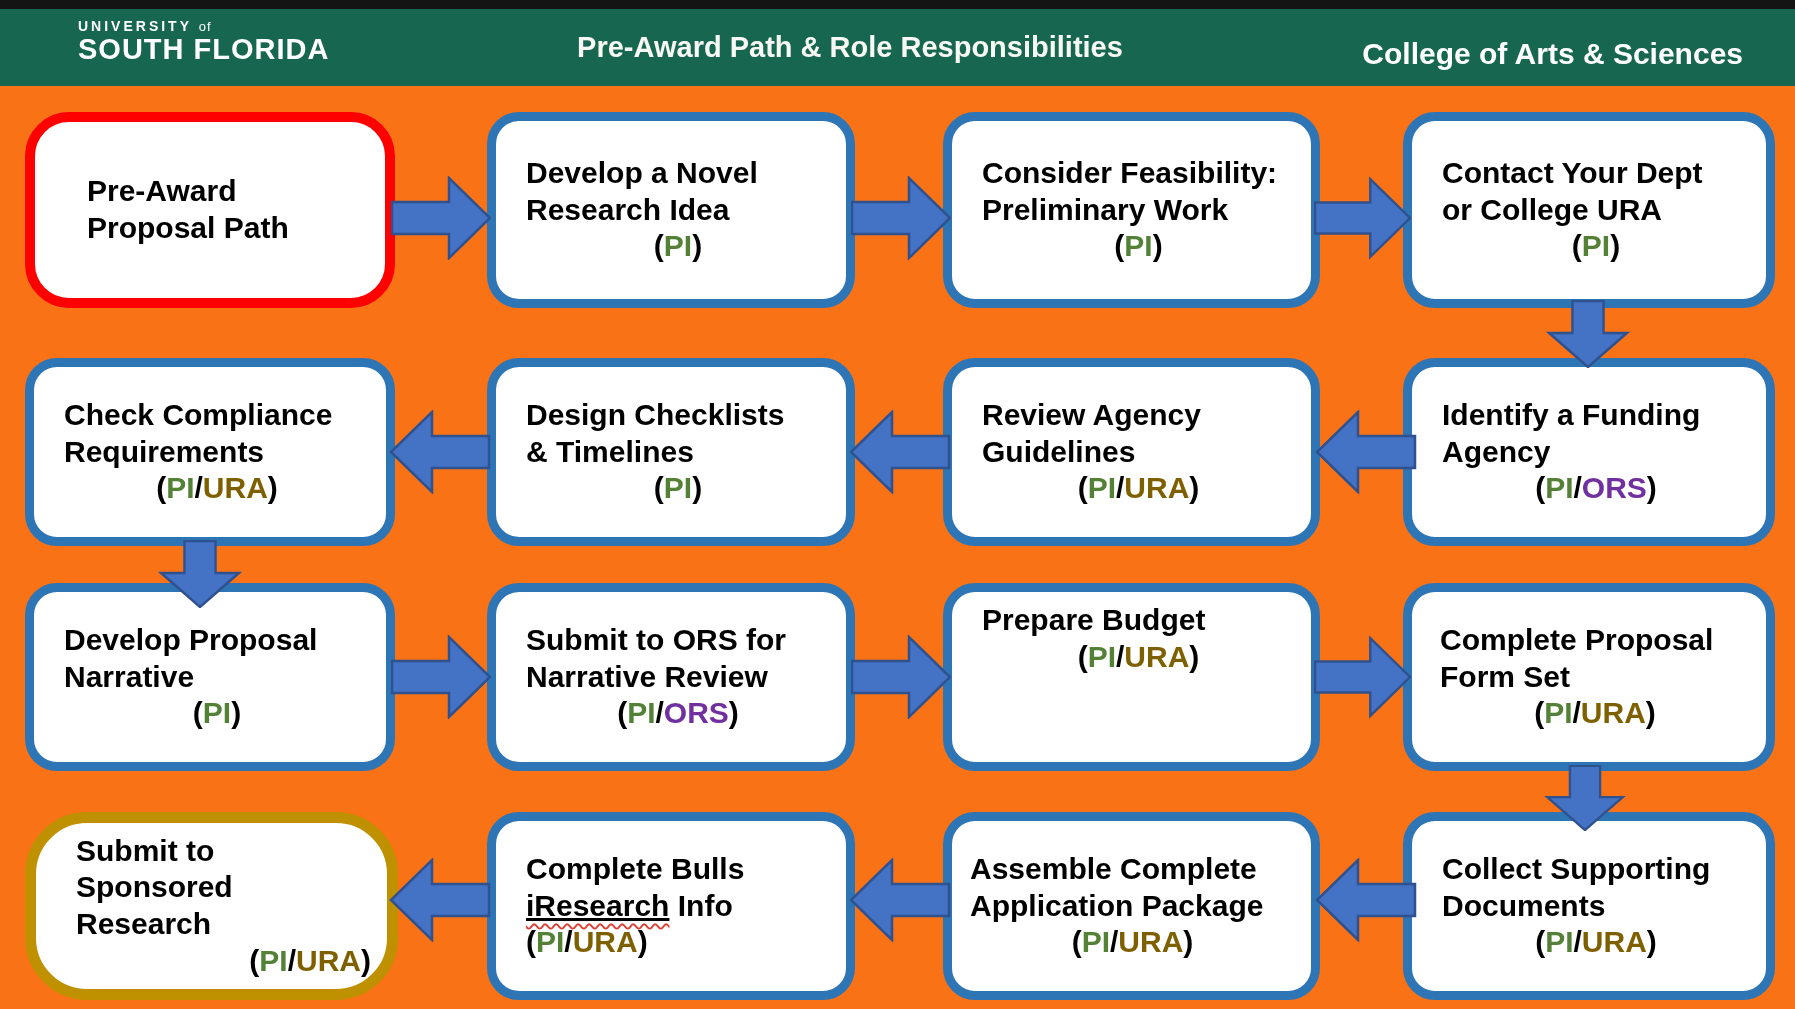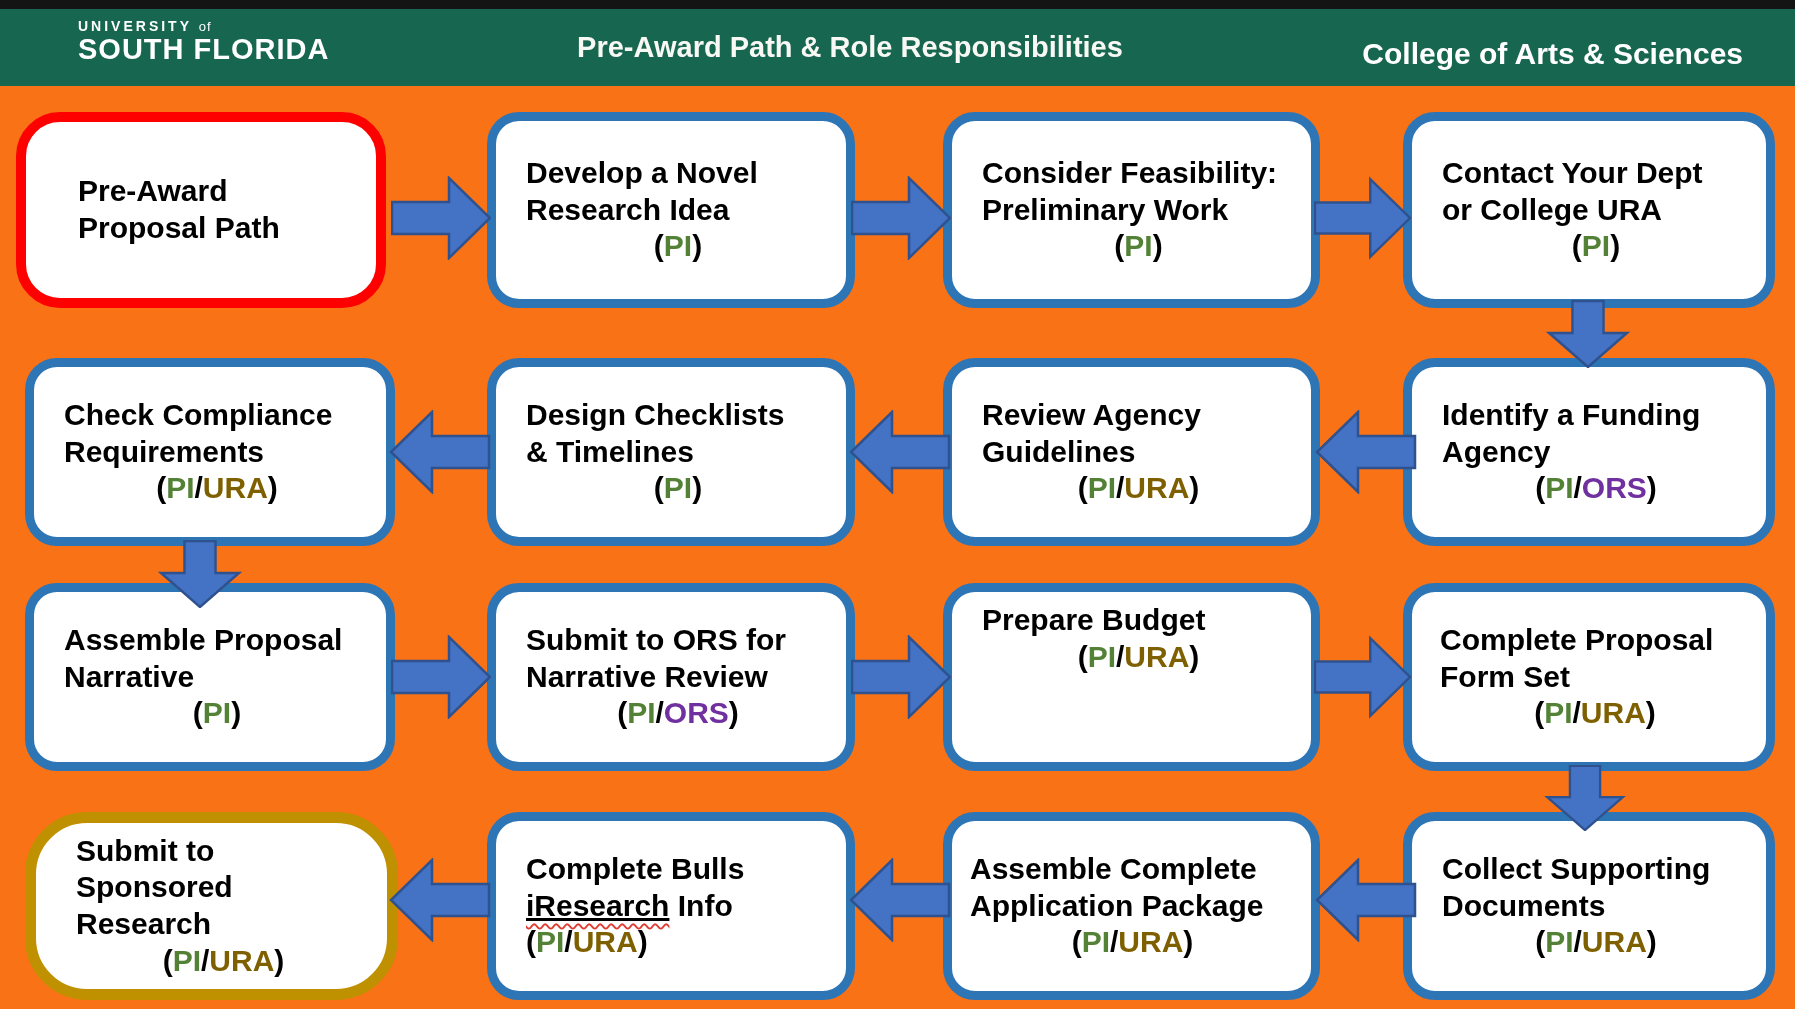--- a/index.html
+++ b/index.html
@@ -14,21 +14,21 @@
   .logo-bottom{font-size:29px;font-weight:bold;letter-spacing:1px;}
   .hdr-title{position:absolute;left:400px;width:900px;top:22px;text-align:center;color:#F8F8F5;
              font-size:29px;font-weight:bold;}
   .hdr-college{position:absolute;right:52px;top:28px;color:#fff;font-size:30px;font-weight:bold;}
 
   
   .node{position:absolute;background:#fff;border:9px solid #2E75B6;border-radius:32px;
         box-sizing:border-box;display:flex;flex-direction:column;justify-content:center;
         padding:6px 16px 6px 30px;font-size:30px;line-height:1.22;font-weight:bold;color:#000;z-index:1;}
   .node.red{border:10px solid #FF0000;border-radius:44px;padding-left:52px;}
-  .node.gold{border:11px solid #BF9000;border-radius:62px;}
+  .node.gold{border:11px solid #BF9000;border-radius:62px;align-items:flex-end;}
   .node .title{white-space:pre-line;}
   .node .roles{text-align:center;}
   .node.roles-left .roles{text-align:left;}
   .node.lift{padding-bottom:82px;}
 
   .u-solid{text-decoration:underline;text-align:center;}
   .u-wavy{text-decoration:underline wavy #E03C31;text-decoration-thickness:2px;text-underline-offset:7px;}
 
   
   .arrow{position:absolute;z-index:5;}
@@ -43,21 +43,21 @@
   <div class="topbar"></div>
   <div class="header">
     <div class="logo">
       <div class="logo-top"><span>UNIVERSITY</span> <span class="of">of</span></div>
       <div class="logo-bottom">SOUTH FLORIDA</div>
     </div>
     <div class="hdr-title">Pre-Award Path &amp; Role Responsibilities</div>
     <div class="hdr-college">College of Arts &amp; Sciences</div>
   </div>
 
-  <div class="node red" style="left:16px;top:112px;width:370px;height:196px;">
+  <div class="node red" style="left:25px;top:112px;width:370px;height:196px;">
     <div class="title">Pre-Award
 Proposal Path</div>
 
   </div>
   <div class="node" style="left:487px;top:112px;width:368px;height:196px;">
     <div class="title">Develop a Novel
 Research Idea</div>
     <div class="roles">(<span style="color: rgb(83, 129, 53);">PI</span>)</div>
   </div>
   <div class="node" style="left:943px;top:112px;width:377px;height:196px;">
@@ -86,21 +86,21 @@
 &amp; Timelines</div>
     <div class="roles">(<span style="color: rgb(83, 129, 53);">PI</span>)</div>
   </div>
   <div class="node" style="left:25px;top:358px;width:370px;height:188px;">
     <div class="title">Check Compliance
 Requirements</div>
     <div class="roles">(<span style="color: rgb(83, 129, 53);">PI</span>/<span style="color: rgb(127, 96, 0);">URA</span>)</div>
   </div>
 
   <div class="node" style="left:25px;top:583px;width:370px;height:188px;">
-    <div class="title">Assemble Proposal
+    <div class="title">Develop Proposal
 Narrative</div>
     <div class="roles">(<span style="color: rgb(83, 129, 53);">PI</span>)</div>
   </div>
   <div class="node" style="left:487px;top:583px;width:368px;height:188px;">
     <div class="title">Submit to ORS for
 Narrative Review</div>
     <div class="roles">(<span style="color: rgb(83, 129, 53);">PI</span>/<span style="color: rgb(112, 48, 160);">ORS</span>)</div>
   </div>
   <div class="node lift" style="left:943px;top:583px;width:377px;height:188px;">
     <div class="title">Prepare Budget</div>

